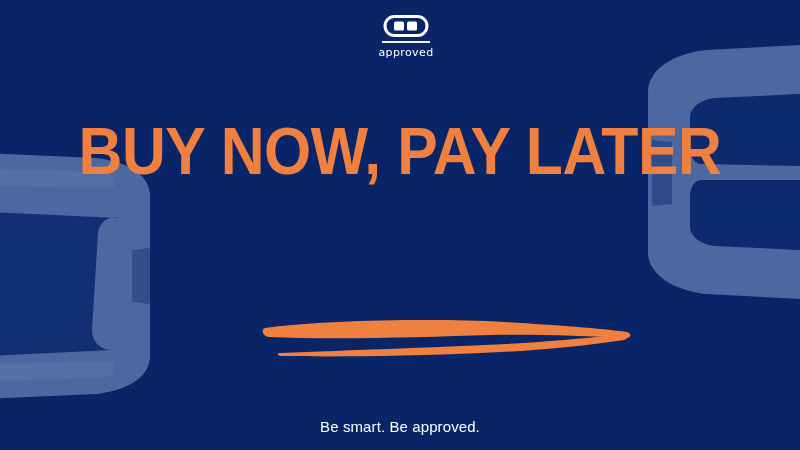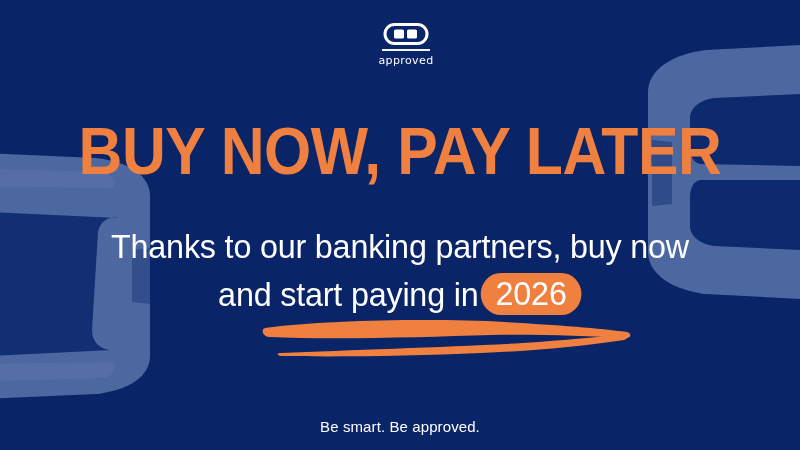--- a/index.html
+++ b/index.html
@@ -13,21 +13,21 @@
     position:relative;
     width:800px; height:450px;
     background:#0a2468;
     overflow:hidden;
   }
   
   .bg-art { position:absolute; inset:0; width:800px; height:450px; pointer-events:none; }
 
   
   .brand {
-    position:absolute; top:22px; left:0; width:800px;
+    position:absolute; top:14px; left:0; width:800px;
     display:flex; flex-direction:column; align-items:center; gap:3px;
     z-index:5;
     padding-left:12px;
   }
   .brand-mark { display:block; width:46px; height:24px; }
   .brand-rule { width:48px; height:2px; background:#ffffff; opacity:.95; }
   .brand-name {
     color:#ffffff; font-size:11px; letter-spacing:.4px;
     font-family:"DejaVu Sans", sans-serif; font-weight:400;
   }
@@ -115,27 +115,20 @@
       <rect x="2" y="2.5" width="42" height="19" rx="9.5" ry="9.5" fill="none" stroke="#ffffff" stroke-width="3"></rect>
       <rect x="11" y="7.5" width="10" height="9" rx="1.6" ry="1.6" fill="#ffffff"></rect>
       <rect x="24" y="7.5" width="10" height="9" rx="1.6" ry="1.6" fill="#ffffff"></rect>
     </svg>
     <div class="brand-rule"></div>
     <div class="brand-name">approved</div>
   </div>
 
   <div class="headline">BUY NOW, PAY LATER</div>
 
-  <div class="sub-wrap">
-    <div class="sub-line">Thanks to our banking partners, buy now</div>
-    <div class="sub-line second">
-      <span>and start paying in</span>
-      <span class="pill">2026</span>
-    </div>
-  </div>
 
   <svg class="swoosh" viewBox="0 0 380 48">
 
     <path d="M10 18 C70 10 180 8 250 12 C300 15 345 18 372 22
              C376 23 377 27 372 28 C330 26 280 24 236 25
              C170 27 80 30 14 27 C7 26 6 19 10 18 Z" fill="#f0803f"></path>
 
     <path d="M26 43 C96 40 200 37 268 33 C310 30 345 27 368 24
              C374 23 375 28 369 30 C330 36 280 41 226 43
              C160 46 80 47 28 46 C22 46 21 43 26 43 Z" fill="#f0803f"></path>

